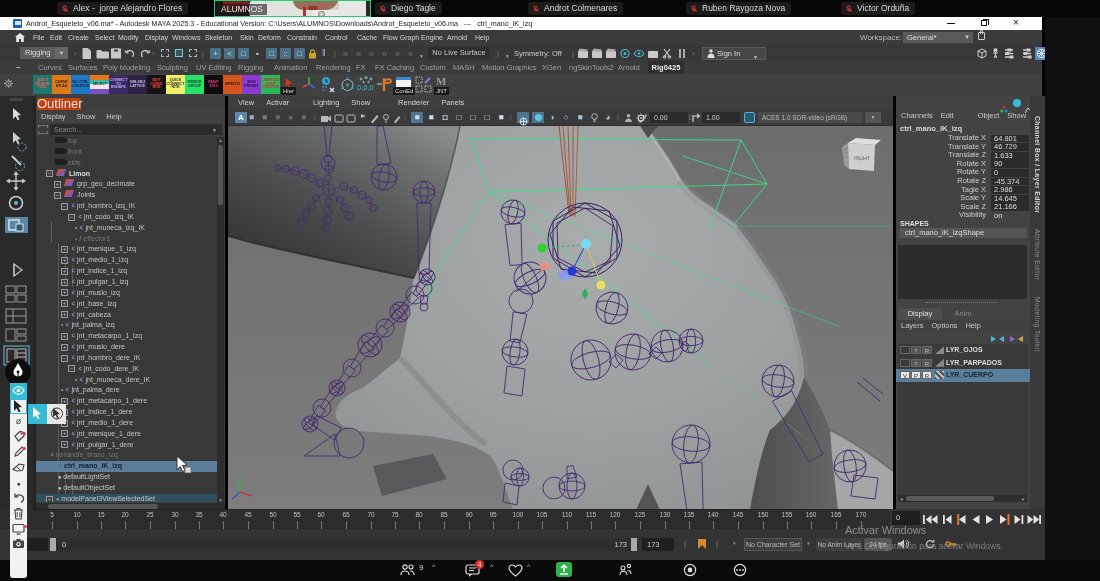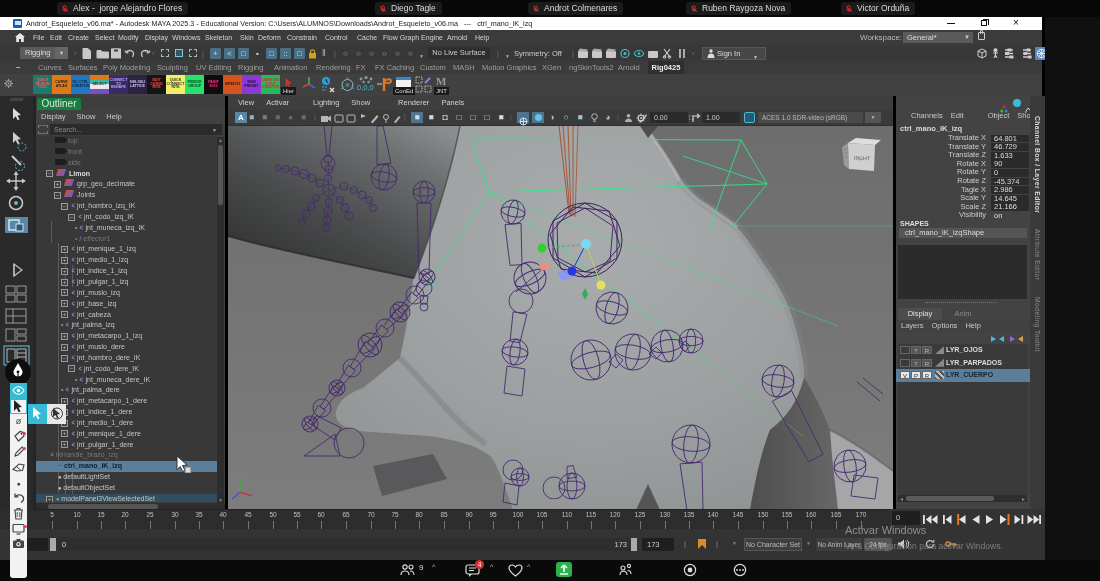--- a/index.html
+++ b/index.html
@@ -47,20 +47,33 @@
 .epico{position:relative;width:17px;height:15.5px;text-align:center;font-size:10px;color:#444;line-height:15.5px}
 .cam{display:inline-block;width:10px;height:6px;background:#1e1e1e;margin-right:3px;position:relative}
 .cam::after{content:"";position:absolute;right:-3px;top:0;border-top:3px solid transparent;border-bottom:3px solid transparent;border-left:4px solid #1e1e1e}
 .mesh{display:inline-block;width:8px;height:7px;background:linear-gradient(135deg,#c05050 40%,#7a5abb 60%);transform:skewX(-18deg);margin:0 4px 0 1px}
 #olist .trow{font-size:7px}
 </style></head><body>
 <div id="root">
   <div class="abs" style="left:0;top:509px;width:33px;height:51px;background:#2d2d2d"></div>
   <div class="abs" style="left:33px;top:96px;width:3px;height:414px;background:#242424"></div>
   <div class="abs" id="vstrip">
+    <div class="abs" style="left:214px;top:0;width:157px;height:17px;background:#cfcecb;border:1px solid #1fd06e;overflow:hidden">
+      <div class="abs" style="left:0;top:0;width:36px;height:17px;background:#1a1214"></div>
+      <div class="abs" style="left:8px;top:0;width:26px;height:9px;background:#7a1d24;border-radius:0 0 6px 6px"></div>
+      <div class="abs" style="left:34px;top:-3px;width:62px;height:22px;background:#e3e2df;border-radius:8px"></div>
+      <div class="abs" style="left:78px;top:-6px;width:46px;height:15px;background:#9c6b58;border-radius:0 0 14px 10px"></div>
+      <div class="abs" style="left:93px;top:5px;width:10px;height:4px;background:#8a3a30;border-radius:2px"></div>
+      <div class="abs" style="left:96px;top:9px;width:32px;height:8px;background:#ece9e6;border-radius:3px"></div>
+      <div class="abs" style="left:88px;top:6px;width:3px;height:11px;background:#b03036"></div>
+      <div class="abs" style="left:103px;top:10px;width:7px;height:6px;background:#cfd8b8;border-radius:50%;border:1px solid #888"></div>
+      <div class="abs" style="left:124px;top:0;width:28px;height:17px;background:#e8e7e4"></div>
+      <div class="abs" style="left:151px;top:0;width:5px;height:17px;background:#2a2a2a"></div>
+      <div class="abs" style="left:2px;top:3px;color:#e8e8e8;font-size:8.5px;background:rgba(30,25,25,.6);padding:0 4px;height:11px;line-height:11px">ALUMNOS</div>
+    </div>
     <div class="pill" style="left:57px"><svg class="mic" viewBox="0 0 10 10">
           <path d="M5 1a1.6 1.6 0 0 1 1.6 1.6v2A1.6 1.6 0 0 1 3.4 4.6v-2A1.6 1.6 0 0 1 5 1zM2.4 4.6a2.6 2.6 0 0 0 5.2 0M5 7.4v1.6" stroke="#d33" stroke-width="1" fill="none"></path>
           <path d="M1.5 1.5 8.5 8.5" stroke="#d33" stroke-width="1.2"></path>
         </svg>Alex -&nbsp; jorge Alejandro Flores</div>
     <div class="pill" style="left:375px"><svg class="mic" viewBox="0 0 10 10">
           <path d="M5 1a1.6 1.6 0 0 1 1.6 1.6v2A1.6 1.6 0 0 1 3.4 4.6v-2A1.6 1.6 0 0 1 5 1zM2.4 4.6a2.6 2.6 0 0 0 5.2 0M5 7.4v1.6" stroke="#d33" stroke-width="1" fill="none"></path>
           <path d="M1.5 1.5 8.5 8.5" stroke="#d33" stroke-width="1.2"></path>
         </svg>Diego Tagle</div>
     <div class="pill" style="left:528px"><svg class="mic" viewBox="0 0 10 10">
           <path d="M5 1a1.6 1.6 0 0 1 1.6 1.6v2A1.6 1.6 0 0 1 3.4 4.6v-2A1.6 1.6 0 0 1 5 1zM2.4 4.6a2.6 2.6 0 0 0 5.2 0M5 7.4v1.6" stroke="#d33" stroke-width="1" fill="none"></path>
@@ -329,21 +342,21 @@
         </g>
       <rect x="4" y="250" width="25" height="19" fill="none" stroke="#5fa8c8" stroke-width="1.2"></rect>
         <g fill="none" stroke="#b8b8b8" stroke-width="1">
           <rect x="7" y="253" width="8" height="13"></rect>
           <rect x="17" y="253" width="9" height="13"></rect>
           <path d="M17 257h9M17 261h9"></path>
         </g>
     </svg>
   </div>
   <div class="abs" id="outliner">
-    <div class="abs" style="left:1px;top:2px;width:44px;height:12px;background:#15803d;color:#e0e0e0;font-size:10px;line-height:12px;text-align:center;border-radius:2px 2px 0 0">Outliner</div>
+    <div class="abs" style="left:1px;top:2px;width:44px;height:12px;background:#c2410c;color:#e0e0e0;font-size:13px;line-height:12px;text-align:center;border-radius:2px 2px 0 0">Outliner</div>
     <div class="abs" style="left:0;top:14px;width:189px;height:13px;background:#414141;color:#ccc;font-size:7.5px;line-height:13px"><span style="margin-left:5px">Display</span><span style="margin-left:11px">Show</span><span style="margin-left:11px">Help</span></div>
     <div class="abs" style="left:2px;top:29px;width:10px;height:9px;border:1px dashed #777"></div>
     <div class="abs" style="left:14px;top:28px;width:172px;height:11px;background:#2b2b2b;color:#8a8a8a;font-size:7px;line-height:11px;padding-left:4px">Search...</div>
     <div class="abs" style="left:176px;top:31px;color:#aaa;font-size:5px">▼</div>
     <div id="olist" class="abs">
         <div class="abs" style="left:15px;top:85px;width:1px;height:22px;background:#5c5c5c"></div>
 <div class="abs" style="left:22px;top:107px;width:1px;height:250px;background:#5c5c5c"></div>
 <div class="abs" style="left:29px;top:118px;width:1px;height:33px;background:#5c5c5c"></div>
 <div class="abs" style="left:36px;top:129px;width:1px;height:22px;background:#5c5c5c"></div>
 <div class="abs" style="left:29px;top:325px;width:1px;height:33px;background:#5c5c5c"></div>
@@ -729,21 +742,21 @@
   <div class="abs" id="channelbox">
     <div class="abs" style="left:104px;top:3px;width:8px;height:8px"><svg width="8" height="8">
           <circle cx="4" cy="2" r="1.5" fill="#d24"></circle>
           <circle cx="1.8" cy="6" r="1.5" fill="#2c2"></circle>
           <circle cx="6.2" cy="6" r="1.5" fill="#28d"></circle>
         </svg></div>
     <div class="abs" style="left:117px;top:3px;width:8px;height:8px;border-radius:50%;background:#3fb8d8"></div>
     <div class="abs" style="left:129px;top:3px;width:8px;height:8px"><svg width="8" height="8">
           <path d="M0 8L3 3l2 2 3-5" stroke="#ccc" fill="none"></path>
         </svg></div>
-    <div class="abs" style="left:0;top:14px;width:134px;height:12px;font-size:7.5px;line-height:12px"><span style="margin-left:15px">Channels</span><span style="margin-left:8px">Edit</span><span style="margin-left:24px">Object</span><span style="margin-left:8px">Show</span></div>
+    <div class="abs" style="left:0;top:14px;width:134px;height:12px;font-size:7.5px;line-height:12px"><span style="margin-left:5px">Channels</span><span style="margin-left:8px">Edit</span><span style="margin-left:24px">Object</span><span style="margin-left:8px">Show</span></div>
     <div class="abs" style="left:4px;top:28px;font-size:7.5px;font-weight:bold;color:#ddd">ctrl_mano_iK_izq</div>
     <div class="abs" style="left:0;top:38px;width:134px">
       <div class="cbrow">
           <span class="cblab">Translate X</span>
           <span class="cbval">64.801</span>
         </div>
       <div class="cbrow">
           <span class="cblab">Translate Y</span>
           <span class="cbval">46.729</span>
         </div>

